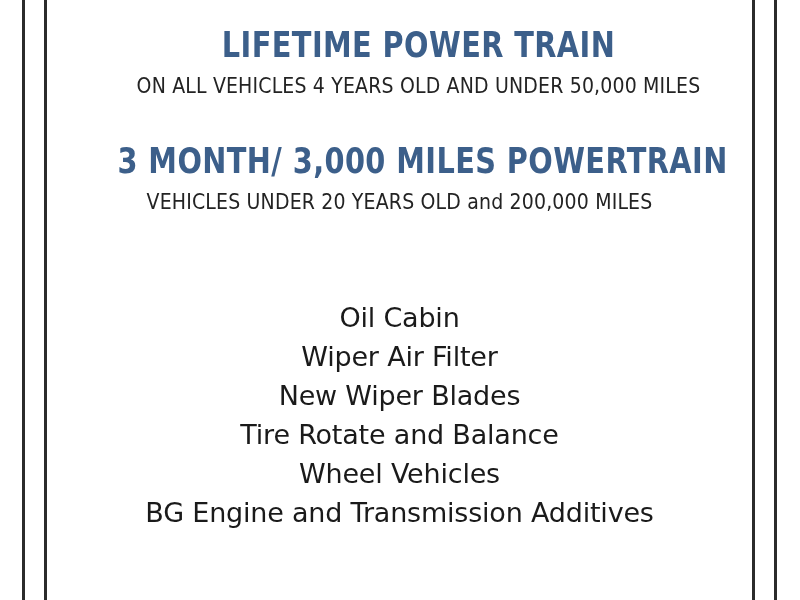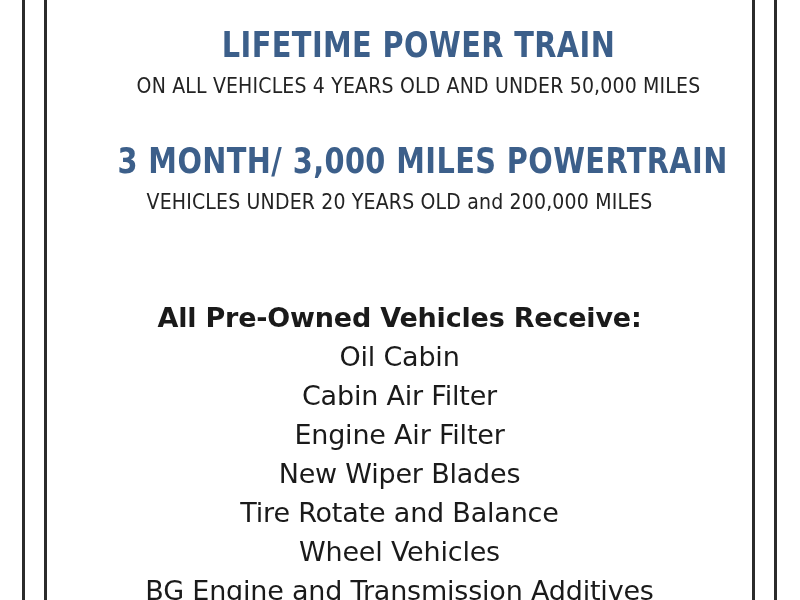--- a/index.html
+++ b/index.html
@@ -119,25 +119,23 @@
       <div class="headline">LIFETIME POWER TRAIN</div>
       <div class="subhead">ON ALL VEHICLES 4 YEARS OLD AND UNDER 50,000 MILES</div>
     </div>
 
     <div class="block-2">
       <div class="headline">3 MONTH/ 3,000 MILES POWERTRAIN</div>
       <div class="subhead">VEHICLES UNDER 20 YEARS OLD and 200,000 MILES</div>
     </div>
 
     <div class="services">
-      <div class="services-title">All Pre-Owned Vehicles Receive:</div>
       <ul class="service-list">
         <li>Oil Cabin</li>
-        <li>Cabin Air Filter</li>
-        <li>Engine Air Filter</li>
+        <li>Wiper Air Filter</li>
         <li>New Wiper Blades</li>
         <li>Tire Rotate and Balance</li>
         <li>Wheel Vehicles</li>
         <li>BG Engine and Transmission Additives</li>
       </ul>
     </div>
 
   </div>
 </div>
 

